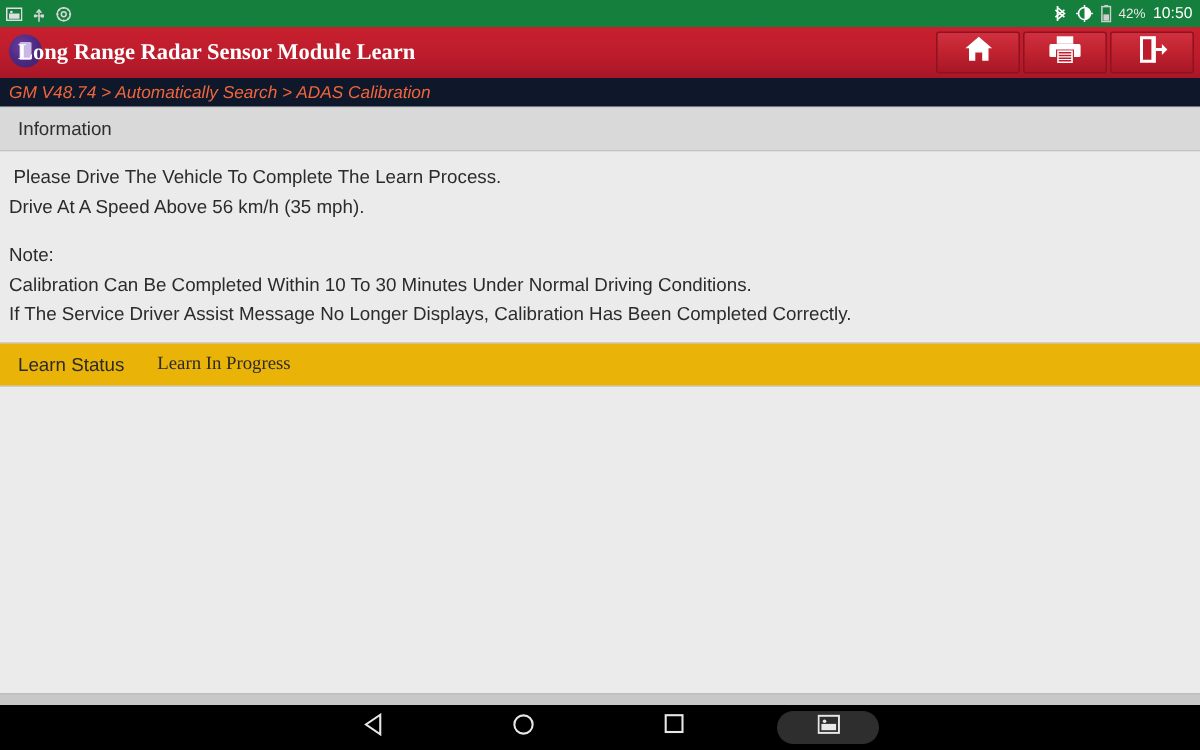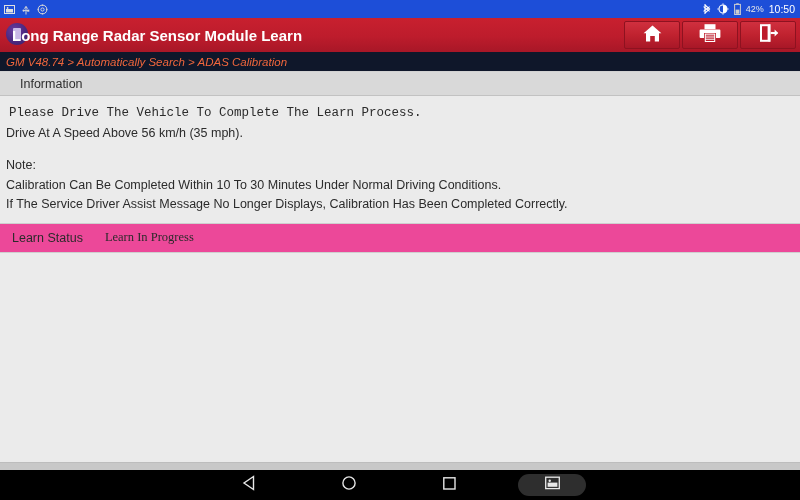--- a/index.html
+++ b/index.html
@@ -17,21 +17,21 @@
     width: 800px;
     height: 500px;
     display: flex;
     flex-direction: column;
     background: #ebebeb;
   }
 
   
   .statusbar {
     height: 18px;
-    background: #1d4ed8;
+    background: #15803d;
     display: flex;
     align-items: center;
     padding: 0 5px 0 4px;
     flex: 0 0 auto;
   }
   .sb-left { display: flex; align-items: center; gap: 6px; }
   .sb-right {
     margin-left: auto;
     display: flex;
     align-items: center;
@@ -88,20 +88,21 @@
     border-radius: 1px;
   }
   .app-title {
     position: relative;
     z-index: 1;
     color: #ffffff;
     font-size: 15px;
     font-weight: bold;
     white-space: nowrap;
     padding-left: 4px;
+    font-family: Liberation Serif, serif;
   }
 
   .tb-buttons {
     display: flex;
     align-items: stretch;
     flex: 0 0 auto;
     padding: 3px 4px 3px 0;
     gap: 2px;
   }
   .tb-btn {
@@ -127,53 +128,53 @@
   }
   .breadcrumb span {
     color: #f0663c;
     font-size: 11.5px;
     font-style: italic;
     white-space: nowrap;
   }
 
   
   .section-header {
-    height: 24px;
+    height: 29px;
     background: #d9d9d9;
     border-bottom: 1px solid #c2c2c2;
     display: flex;
     align-items: center;
-    padding-left: 20px;
+    padding-left: 12px;
     flex: 0 0 auto;
   }
   .section-header span {
     color: #2e2e2e;
     font-size: 12.5px;
   }
 
   
   .info-body {
     background: #ebebeb;
     padding: 8px 10px 8px 6px;
     flex: 0 0 auto;
   }
   .info-line {
     color: #2b2b2b;
     font-size: 12.5px;
     line-height: 19.5px;
     white-space: nowrap;
   }
-  .info-line.indent-first { padding-left: 3px; font-family: Liberation Mono, monospace; }
+  .info-line.indent-first { padding-left: 3px; }
   .info-gap { height: 13px; }
 
   
   .status-row {
     border-top: 1px solid #cfcfcf;
     border-bottom: 1px solid #cfcfcf;
-    background: #ec4899;
+    background: #eab308;
     height: 30px;
     display: flex;
     align-items: center;
     padding-left: 12px;
     flex: 0 0 auto;
   }
   .status-label {
     color: #2b2b2b;
     font-size: 12.5px;
   }

